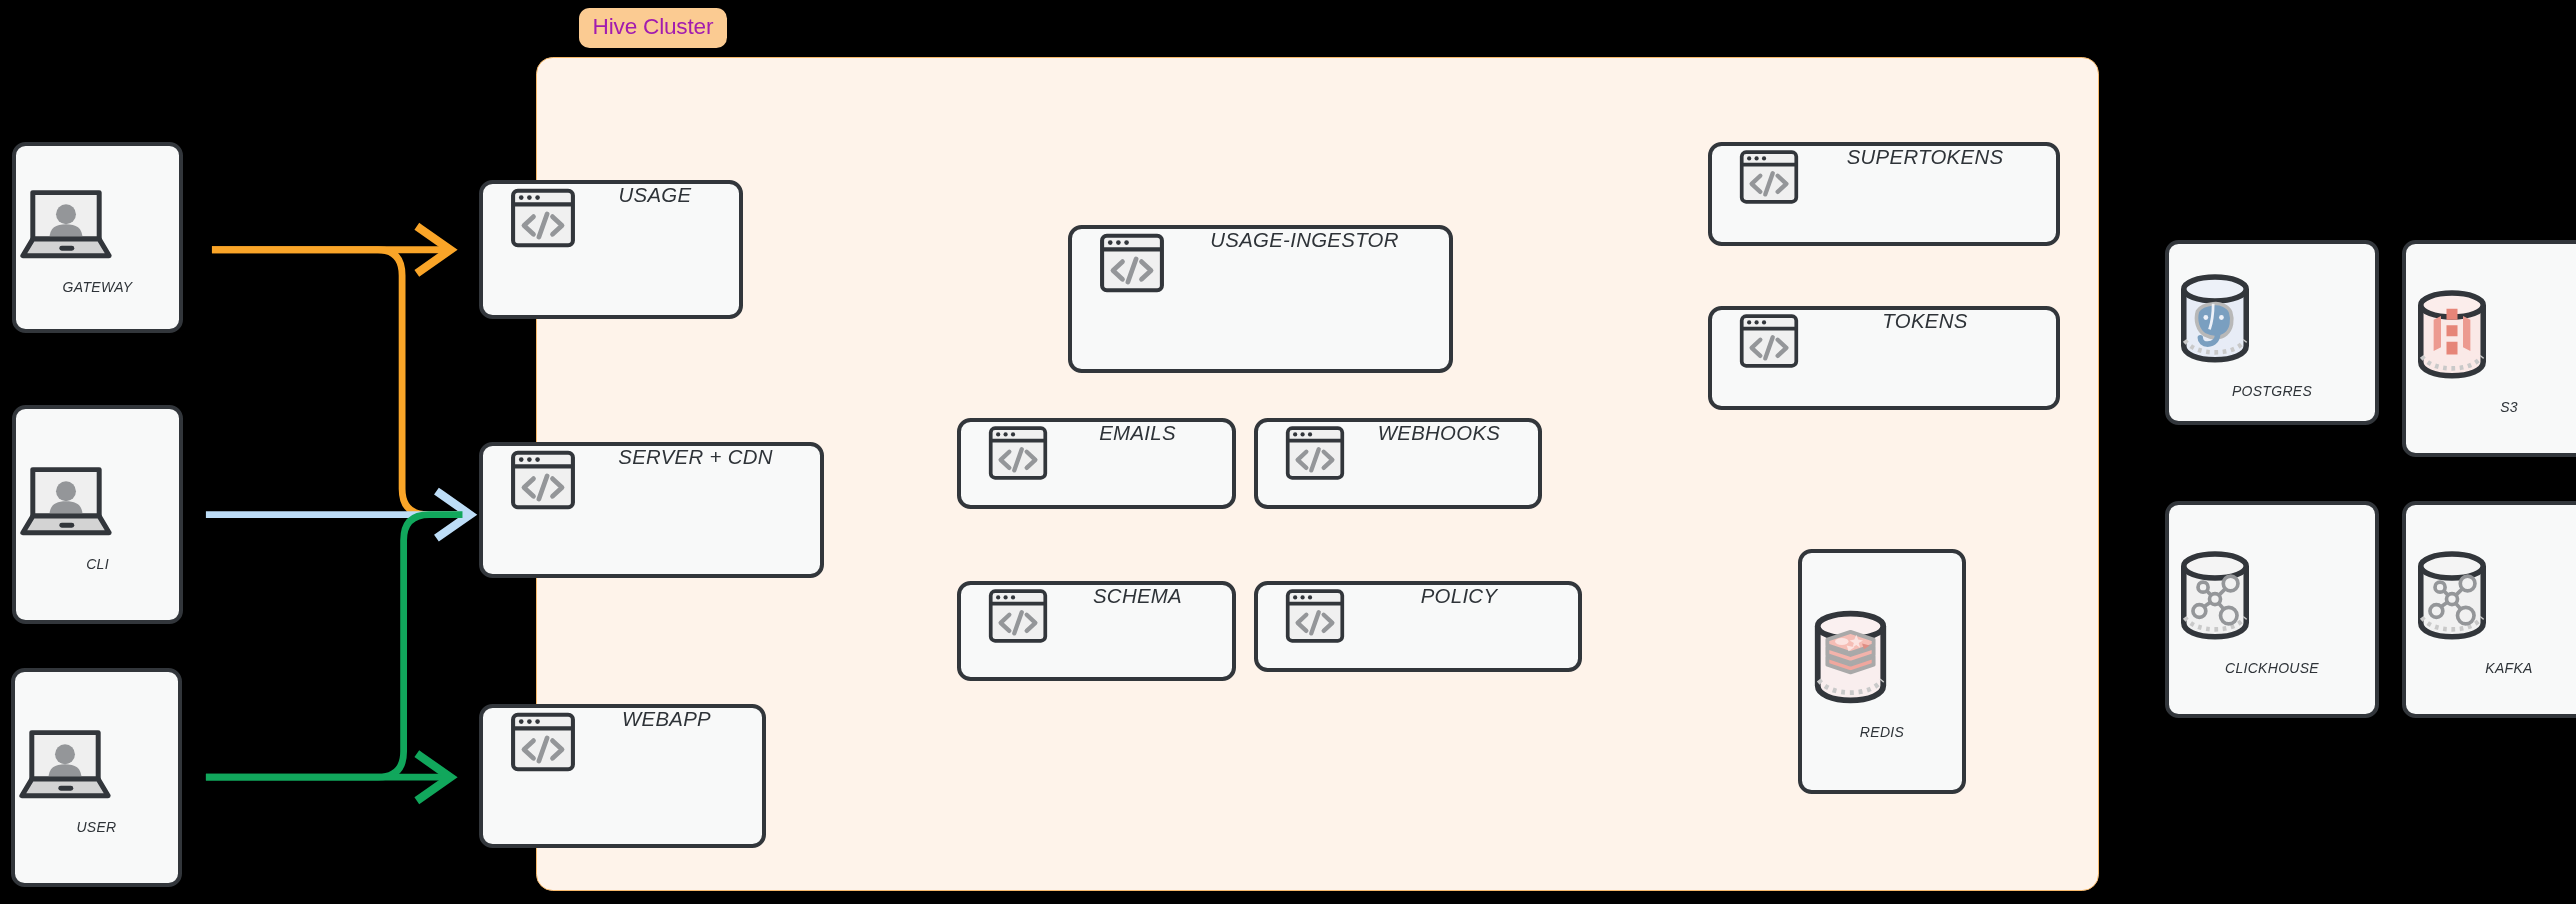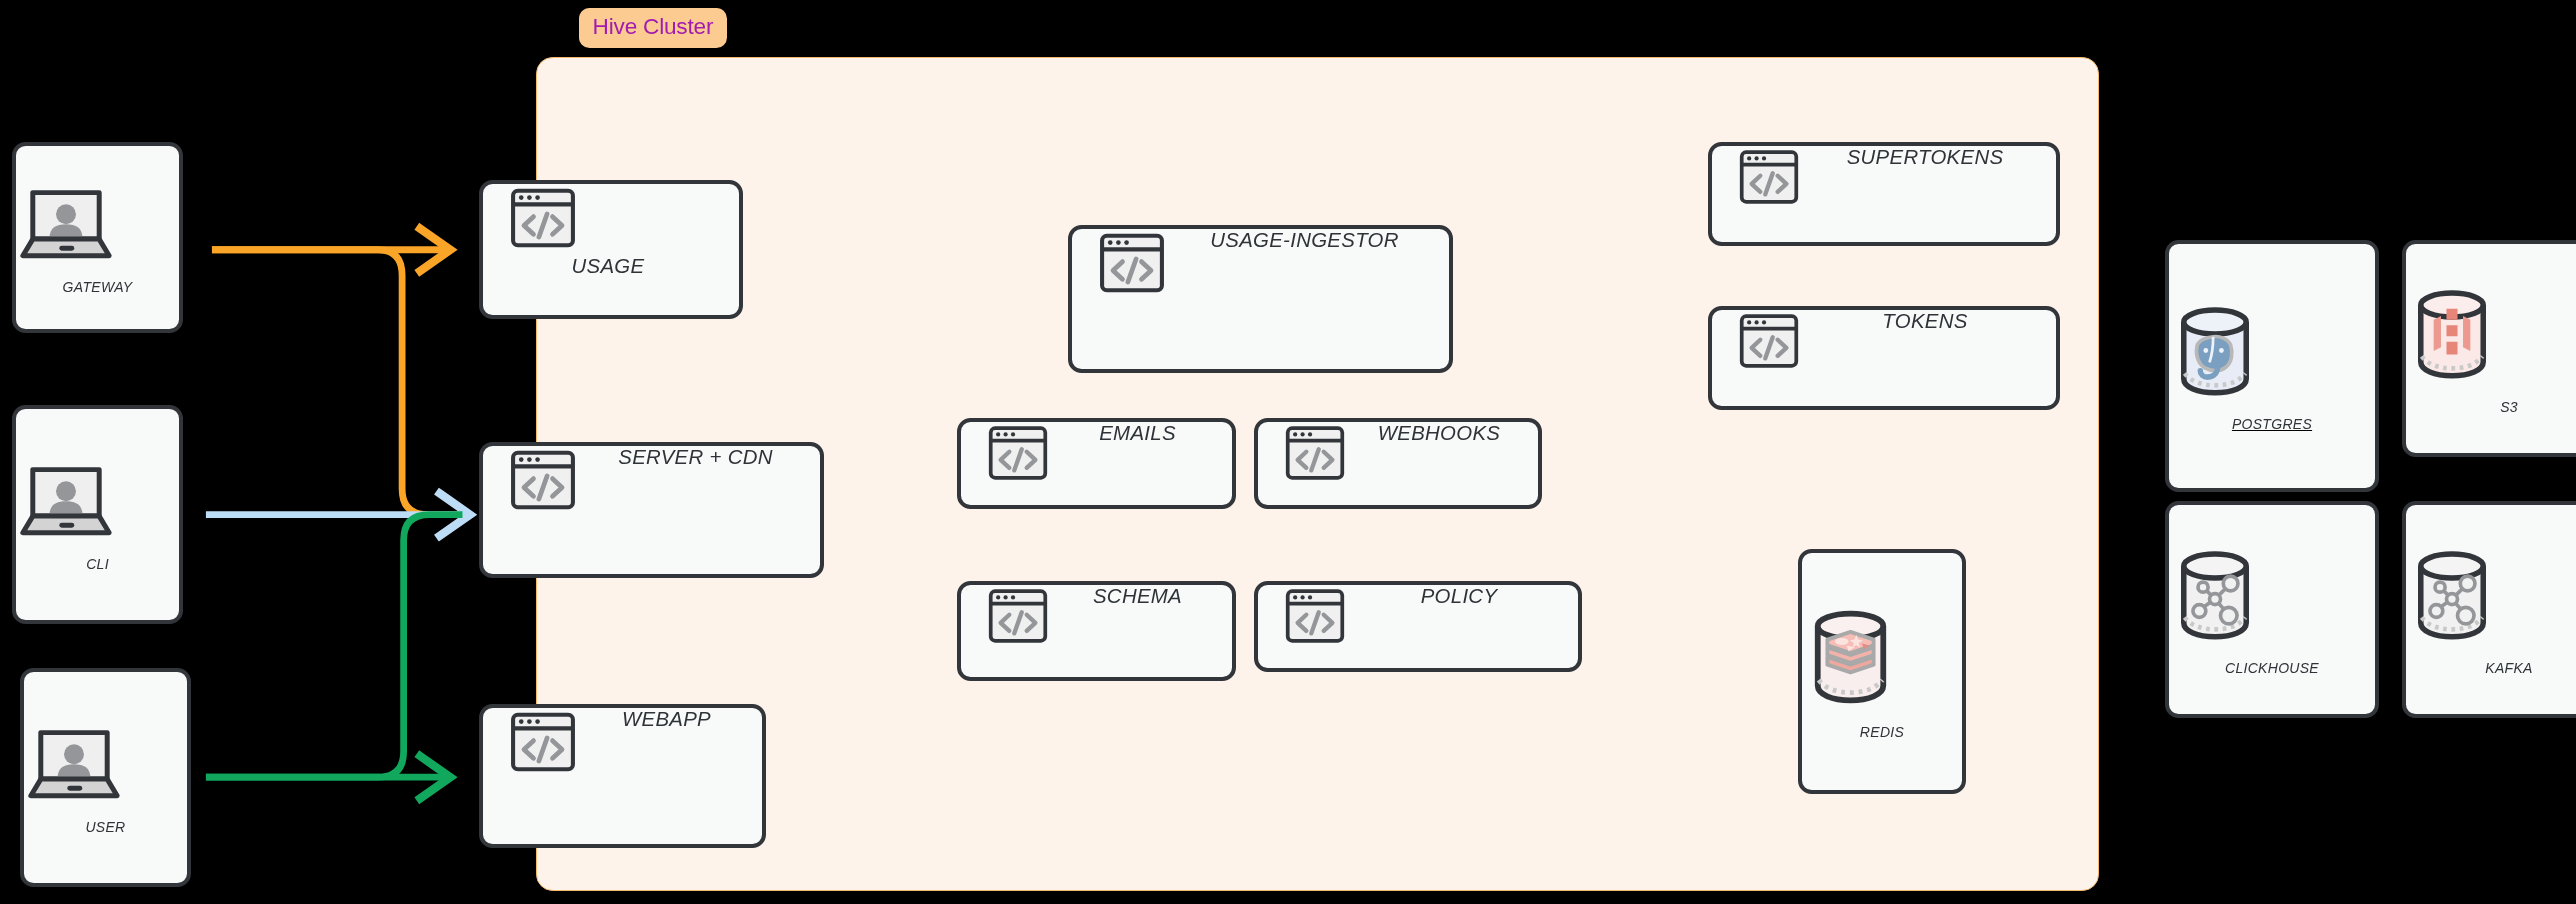--- a/index.html
+++ b/index.html
@@ -226,30 +226,30 @@
 
   <div class="node stacked" style="left:12px; top:405px; width:171px; height:219px;">
     <span class="node-icon">
       <svg width="100" height="83" viewBox="0 0 120 100">
           <use href="#sym-laptop-user"></use>
         </svg>
     </span>
     <span class="node-label">CLI</span>
   </div>
 
-  <div class="node stacked" style="left:20px; top:668px; width:171px; height:219px;">
+  <div class="node stacked" style="left:11px; top:668px; width:171px; height:219px;">
     <span class="node-icon">
       <svg width="100" height="83" viewBox="0 0 120 100">
           <use href="#sym-laptop-user"></use>
         </svg>
     </span>
     <span class="node-label">USER</span>
   </div>
 
-  <div class="node service" style="left:479px; top:180px; width:264px; height:139px;flex-direction:column;">
+  <div class="node service" style="left:479px; top:180px; width:264px; height:139px;">
     <span class="node-icon">
       <svg width="68" height="68" viewBox="0 0 100 100">
           <use href="#sym-code-window"></use>
         </svg>
     </span>
     <span class="node-label">USAGE</span>
   </div>
 
   <div class="node service" style="left:479px; top:442px; width:345px; height:136px;">
     <span class="node-icon">
@@ -334,21 +334,21 @@
 
   <div class="node stacked" style="left:1798px; top:549px; width:168px; height:245px;">
     <span class="node-icon">
       <svg width="97" height="106" viewBox="0 0 100 110">
           <use href="#sym-cylinder-redis"></use>
         </svg>
     </span>
     <span class="node-label">REDIS</span>
   </div>
 
-  <div class="node stacked" style="left:2165px; top:240px; width:214px; height:252px;text-decoration:underline;">
+  <div class="node stacked" style="left:2165px; top:240px; width:214px; height:185px;">
     <span class="node-icon">
       <svg width="92" height="101" viewBox="0 0 100 110">
           <use href="#sym-cylinder-postgres"></use>
         </svg>
     </span>
     <span class="node-label">POSTGRES</span>
   </div>
 
   <div class="node stacked" style="left:2402px; top:240px; width:214px; height:217px;">
     <span class="node-icon">

